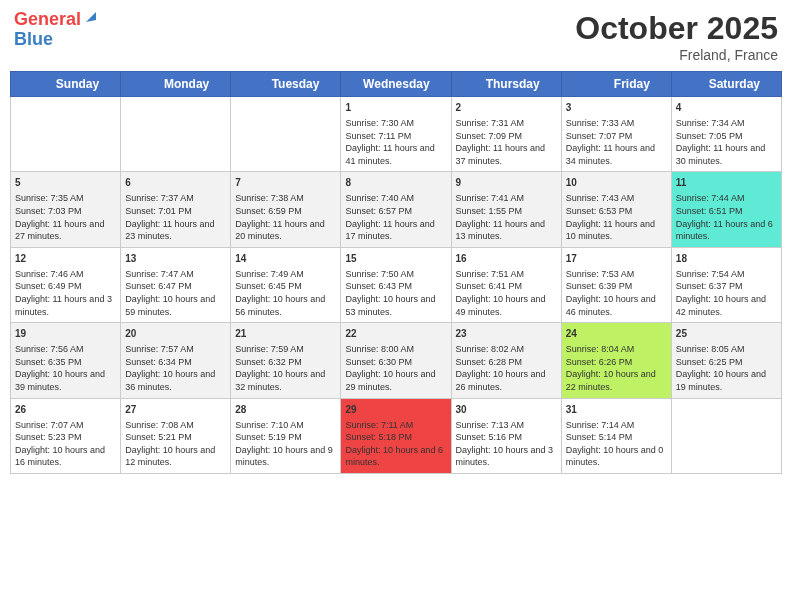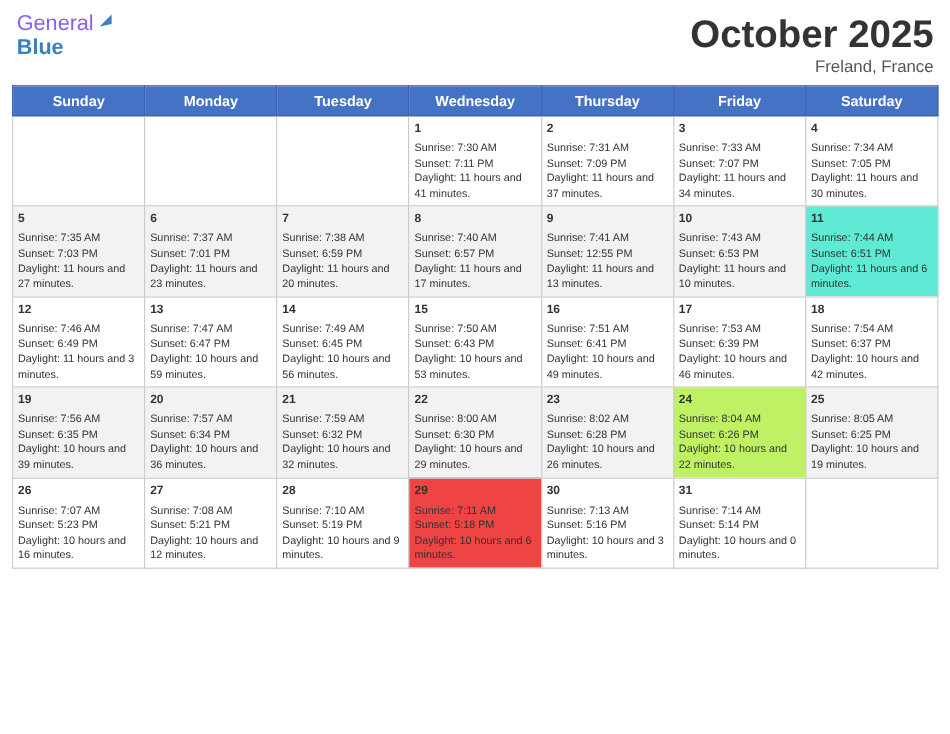--- a/index.html
+++ b/index.html
@@ -36,21 +36,21 @@
     .calendar {
       width: 100%;
       border-collapse: collapse;
       border: 1px solid #ccc;
     }
     .calendar th {
       background-color: #4472c4;
       color: white;
       font-size: 12px;
       padding: 5px 21px;
-      text-align: center;
+      text-align: right;
       border: 1px solid #3a62b0;
       font-weight: bold;
     }
     .calendar td {
       border: 1px solid #ccc;
       vertical-align: top;
       padding: 4px;
       font-size: 9.5px;
       color: #333;
       width: 14.28%;
@@ -79,21 +79,21 @@
       color: #333;
     }
   </style>
 </head>
 <body>
 
 <div class="header">
   <div class="logo">
     <div style="line-height:1.1">
       <div style="display:flex;align-items:center;">
-        <span style="font-size:18px;font-weight:normal;color:#8b5cf6;">General</span>
+        <span style="font-size:18px;font-weight:bold;color:#ef4444;">General</span>
         <svg width="16" height="16" viewBox="0 0 16 16" style="margin-left:1px;margin-top:-8px;">
           <polygon points="4,14 14,4 14,12" fill="#3a7fc1"></polygon>
         </svg>
       </div>
       <div>
         <span style="font-size:18px;font-weight:bold;color:#3a7fc1;">Blue</span>
       </div>
     </div>
   </div>
   <div class="title-area">
@@ -165,21 +165,21 @@
         </td>
         <td style="background-color: rgb(242, 242, 242);">
           <div class="day-number">8</div>
           <div class="day-info">Sunrise: 7:40 AM</div>
           <div class="day-info">Sunset: 6:57 PM</div>
           <div class="day-info">Daylight: 11 hours and 17 minutes.</div>
         </td>
         <td style="background-color: rgb(242, 242, 242);">
           <div class="day-number">9</div>
           <div class="day-info">Sunrise: 7:41 AM</div>
-          <div class="day-info">Sunset: 12:55 PM</div>
+          <div class="day-info">Sunset: 1:55 PM</div>
           <div class="day-info">Daylight: 11 hours and 13 minutes.</div>
         </td>
         <td style="background-color: rgb(242, 242, 242);">
           <div class="day-number">10</div>
           <div class="day-info">Sunrise: 7:43 AM</div>
           <div class="day-info">Sunset: 6:53 PM</div>
           <div class="day-info">Daylight: 11 hours and 10 minutes.</div>
         </td>
         <td style="background-color: #5eead4;">
           <div class="day-number">11</div>

